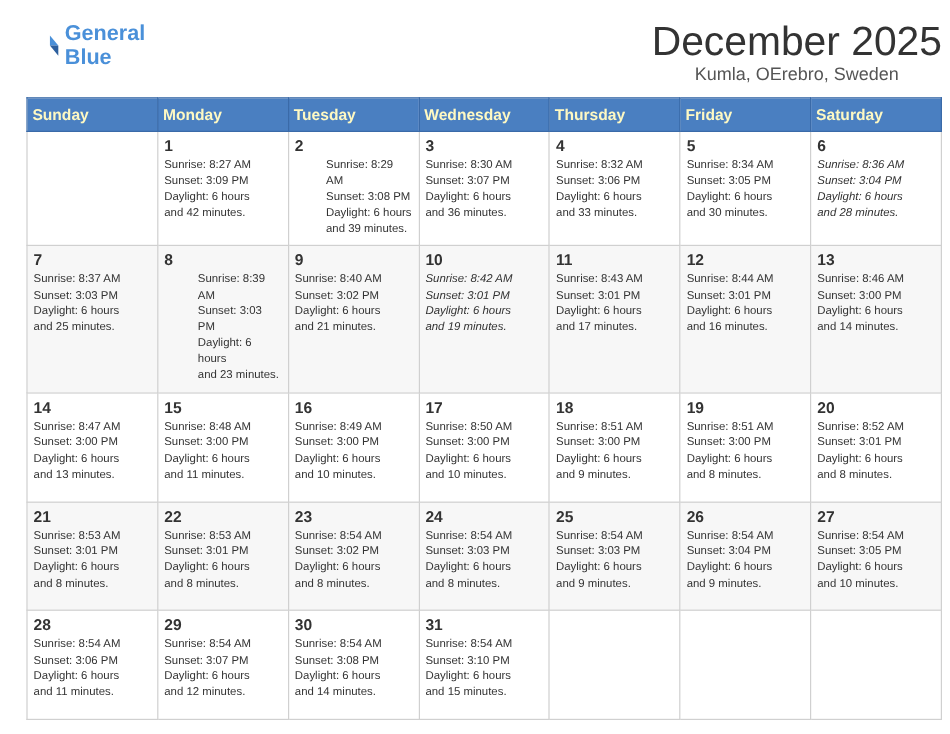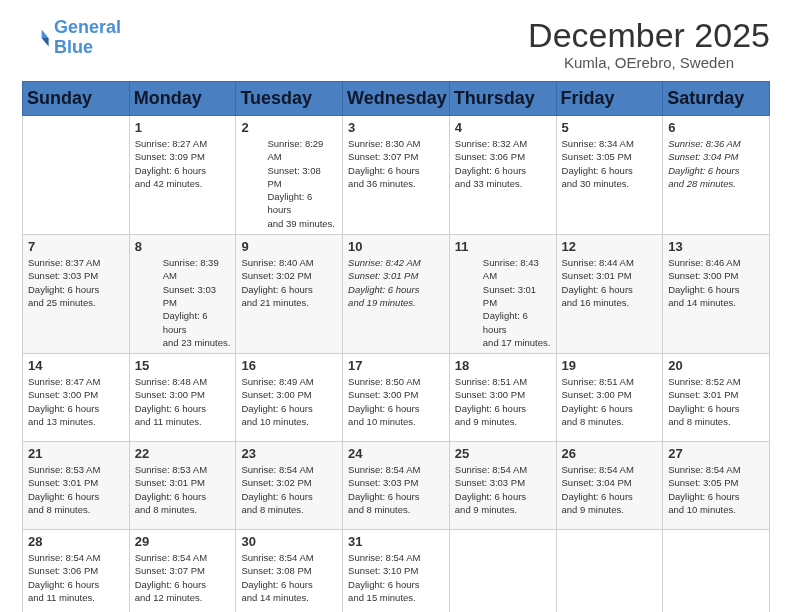--- a/index.html
+++ b/index.html
@@ -6,21 +6,21 @@
     body {
       width: 792px;
       height: 612px;
       background: #fff;
       font-family: Arial, sans-serif;
       overflow: hidden;
     }
     .page {
       width: 792px;
       height: 612px;
-      padding: 18px 22px 12px 22px;
+      padding: 18px 7px 12px 22px;
       display: flex;
       flex-direction: column;
     }
     .header {
       display: flex;
       justify-content: space-between;
       align-items: flex-start;
       margin-bottom: 10px;
     }
     .logo {
@@ -57,22 +57,22 @@
     }
     .calendar {
       flex: 1;
       border: 1px solid #ccc;
       border-collapse: collapse;
       width: 100%;
       table-layout: fixed;
     }
     .calendar th {
       background: #4a7fc1;
-      color: #0f172a;
-      font-size: 18px;
+      color: #fef9c3;
+      font-size: 13px;
       font-weight: bold;
       padding: 6px 4px;
       text-align: left;
       border: 1px solid #3a6aa8;
     }
     .calendar td {
       border: 1px solid #d0d0d0;
       vertical-align: top;
       padding: 4px 5px;
       font-size: 10px;
@@ -202,21 +202,21 @@
           </td>
           <td>
             <span class="day-num">10</span>
             <div class="cell-text" style="white-space: pre-line; font-style: italic;">Sunrise: 8:42 AM
 Sunset: 3:01 PM
 Daylight: 6 hours
 and 19 minutes.</div>
           </td>
           <td>
             <span class="day-num">11</span>
-            <div class="cell-text" style="white-space: pre-line; margin-left: 28px;">Sunrise: 8:43 AM
+            <div class="cell-text" style="white-space: pre-line;">Sunrise: 8:43 AM
 Sunset: 3:01 PM
 Daylight: 6 hours
 and 17 minutes.</div>
           </td>
           <td>
             <span class="day-num">12</span>
             <div class="cell-text" style="white-space: pre-line;">Sunrise: 8:44 AM
 Sunset: 3:01 PM
 Daylight: 6 hours
 and 16 minutes.</div>

